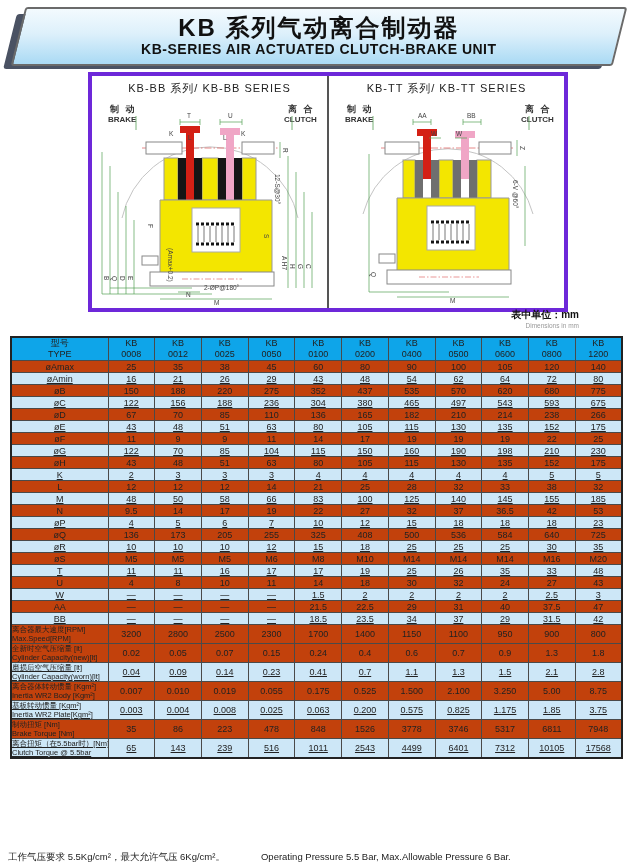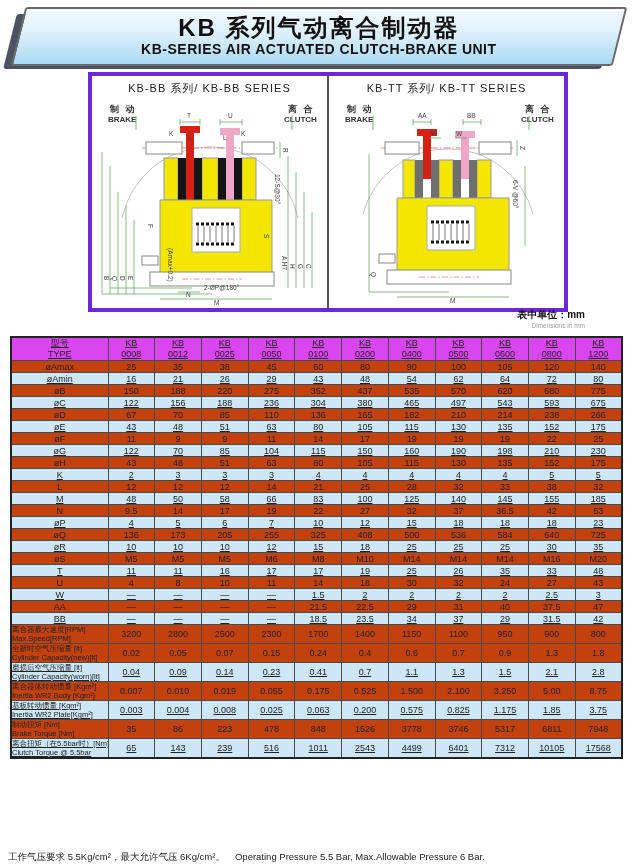--- a/index.html
+++ b/index.html
@@ -23,42 +23,42 @@
         border:4px solid #6d28d9;display:flex;}
   .diagram-cell{width:50%;height:100%;position:relative;}
   .diagram-cell.leftcell{border-right:2px solid #555;}
   .diagram-title{text-align:center;font-size:11px;color:#222;padding-top:5px;letter-spacing:1px;}
   .diagram-cell svg{position:absolute;left:0;top:20px;}
   .dimtxt{font-size:6.5px;fill:#444;font-family:"Liberation Sans",sans-serif;}
   .sidecn{font-size:9px;fill:#333;font-weight:bold;letter-spacing:2px;}
   .sideen{font-size:8px;fill:#333;font-weight:bold;}
 
   
-  .units-note{position:absolute;right:48px;top:308px;text-align:right;}
+  .units-note{position:absolute;right:54px;top:308px;text-align:right;}
   .units-cn{font-size:10px;font-weight:bold;color:#111;}
   .units-en{font-size:6.5px;color:#999;}
 
   
   table.spec{position:absolute;left:10px;top:336px;width:613px;border-collapse:collapse;
         table-layout:fixed;font-size:9px;color:#222;}
   table.spec col.c0{width:97px;}
   table.spec th,table.spec td{border:1px solid #4a4a4a;padding:0;text-align:center;
         vertical-align:middle;font-weight:normal;overflow:hidden;white-space:nowrap;}
-  table.spec thead tr{height:18px;background:#d946ef;text-decoration:underline;}
+  table.spec thead tr{height:18px;background:#0ea5e9;}
   table.spec tr{height:12px;background:#c2410c;}
   table.spec tr.blue{background:#cde7f7;text-decoration:underline;}
   table.spec tr.dbl{height:19px;}
   table.spec .hline{line-height:11px;font-size:9px;}
   table.spec td.lab{font-size:9px;}
   table.spec td.lab2{text-align:left;padding-right:4px;font-size:7.5px;line-height:9px;}
   table.spec{border:2px solid #222;}
 
   
   .footer{position:absolute;left:8px;top:851px;font-size:9.5px;color:#222;white-space:nowrap;}
-  .footer .en{margin-left:10px;}
+  .footer .en{margin-left:36px;}
 </style>
 </head>
 <body>
 
 <div class="page">
 
   <div class="banner-wrap">
     <div class="banner-shadow"></div>
     <div class="banner">
       <div class="banner-inner">

